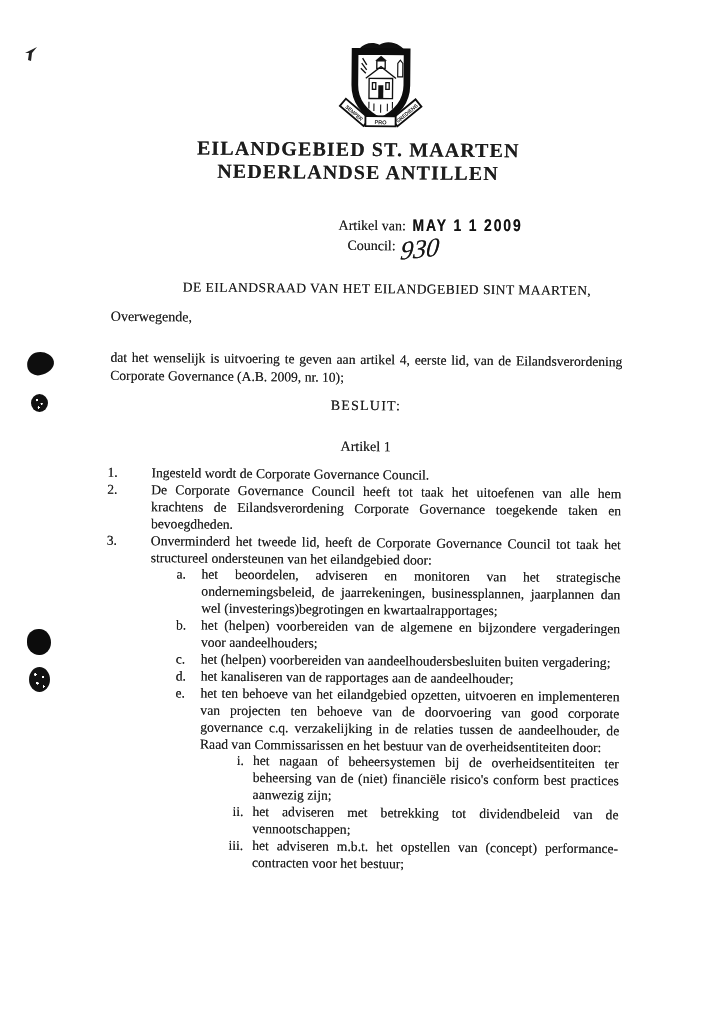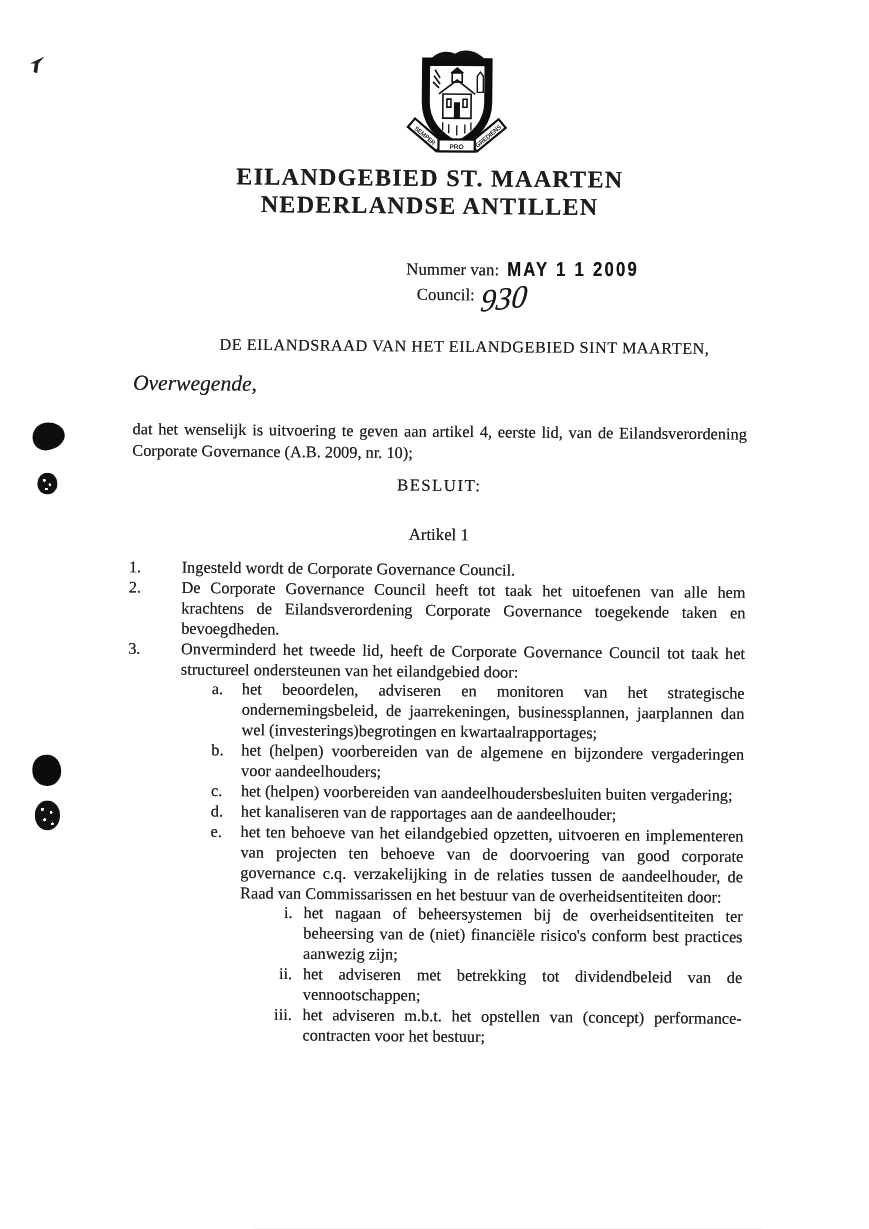--- a/index.html
+++ b/index.html
@@ -23,21 +23,21 @@
   .stamp { font-family:"Liberation Sans",sans-serif; font-weight:700; font-size:15px;
            letter-spacing:2px; display:inline-block; transform:scale(.93,1.12) rotate(-.5deg);
            transform-origin:left center; margin-left:7px; color:#131313; }
   .b-row2 { margin-top:0; padding-left:9px; }
   .handwriting { font-style:italic; font-size:26px; display:inline-block;
                  transform:rotate(-7deg) skewX(-12deg); margin-left:5px; vertical-align:-7px;
                  color:#161616; }
 
   .council { position:absolute; left:130px; top:281px; width:512px; text-align:center;
              font-size:13.5px; letter-spacing:.45px; }
-  .overwegende { position:absolute; left:110px; top:311px; font-size:18px;font-style:italic; }
+  .overwegende { position:absolute; left:110px; top:311px; font-size:14px; }
   .recital { position:absolute; left:110px; top:351px; width:512px; font-size:13.6px;
              line-height:17.6px; text-align:justify; }
   .besluit-h { position:absolute; left:110px; top:398px; width:512px; text-align:center;
                font-size:14px; letter-spacing:1.2px; }
   .artikel { position:absolute; left:110px; top:439px; width:512px; text-align:center;
              font-size:14px; }
 
   
   .list { position:absolute; left:108px; top:467px; width:514px; font-size:13.6px;
           line-height:16.9px; }
@@ -114,21 +114,21 @@
       </svg>
     </div>
 
     <div class="title-block">
       <div>EILANDGEBIED ST. MAARTEN</div>
       <div>NEDERLANDSE ANTILLEN</div>
     </div>
 
     <div class="besluit-block">
       <div class="b-row1">
-        <span>Nummer van:</span><span class="stamp">MAY 1 1 2009</span>
+        <span>Artikel van:</span><span class="stamp">MAY 1 1 2009</span>
       </div>
       <div class="b-row2">
         <span>Council:</span><span class="handwriting">930</span>
       </div>
     </div>
 
     <div class="council">DE EILANDSRAAD VAN HET EILANDGEBIED SINT MAARTEN,</div>
     <div class="overwegende">Overwegende,</div>
     <div class="recital">dat het wenselijk is uitvoering te geven aan artikel 4, eerste lid, van de Eilandsverordening Corporate Governance (A.B. 2009, nr. 10);</div>
     <div class="besluit-h">BESLUIT:</div>

